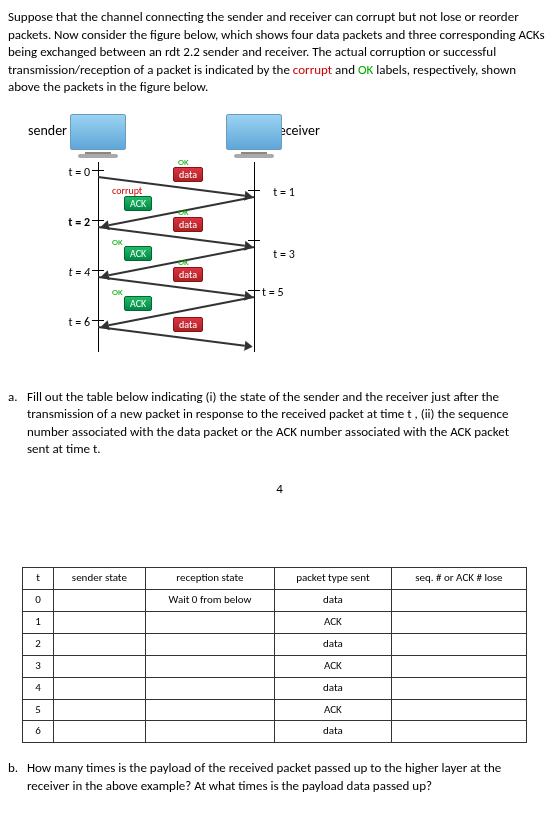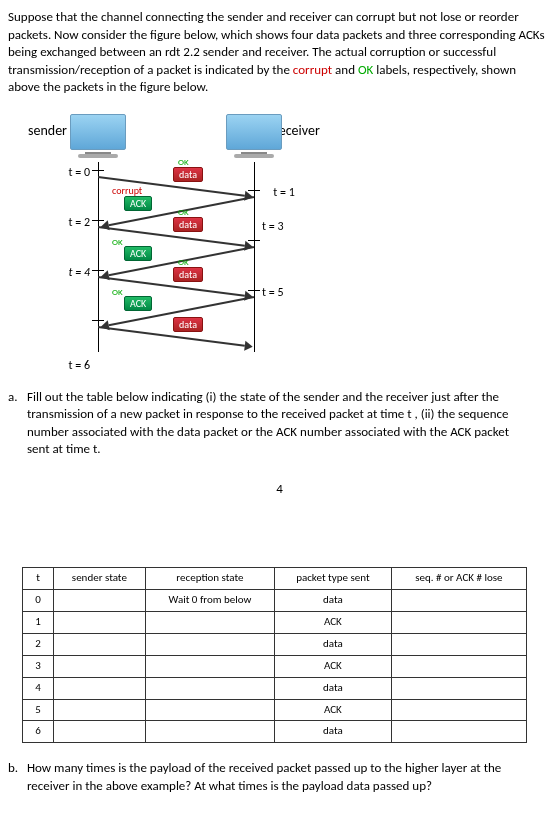--- a/index.html
+++ b/index.html
@@ -111,26 +111,26 @@
   <div class="monitor" style="left:208px; top:0;">
     <div class="screen"></div>
       <div class="base"></div>
       <div class="foot"></div>
   </div>
 
   <div class="timeline" style="left:80px; top:48px; height:190px;"></div>
   <div class="timeline" style="left:236px; top:48px; height:190px;"></div>
 
   <div class="tlabel" style="left:28px; top:50px; width:44px;">t = 0</div>
-  <div class="tlabel" style="left:28px; top:100px; width:44px;">t = 2</div>
+  <div class="tlabel" style="left:28px; top:100px; width:44px;font-weight:bold;">t = 2</div>
   <div class="tlabel" style="left:28px; top:150px; width:44px;font-style:italic;">t = 4</div>
-  <div class="tlabel" style="left:28px; top:200px; width:44px;margin-top:43px;">t = 6</div>
+  <div class="tlabel" style="left:28px; top:200px; width:44px;">t = 6</div>
 
   <div class="tlabel" style="left:244px; top:70px; width:44px; text-align:center;">t = 1</div>
-  <div class="tlabel" style="left:244px; top:104px; width:44px; text-align:left;">t = 3</div>
+  <div class="tlabel" style="left:244px; top:132px; width:44px; text-align:center;">t = 3</div>
   <div class="tlabel" style="left:244px; top:170px; width:44px; text-align:left;">t = 5</div>
 
   <div style="position:absolute;left:74px;top:56px;width:12px;height:1px;background:#000;"></div>
   <div style="position:absolute;left:74px;top:106px;width:12px;height:1px;background:#000;"></div>
   <div style="position:absolute;left:74px;top:156px;width:12px;height:1px;background:#000;"></div>
   <div style="position:absolute;left:74px;top:206px;width:12px;height:1px;background:#000;"></div>
 
   <div style="position:absolute;left:230px;top:76px;width:12px;height:1px;background:#000;"></div>
   <div style="position:absolute;left:230px;top:126px;width:12px;height:1px;background:#000;"></div>
   <div style="position:absolute;left:230px;top:176px;width:12px;height:1px;background:#000;"></div>

